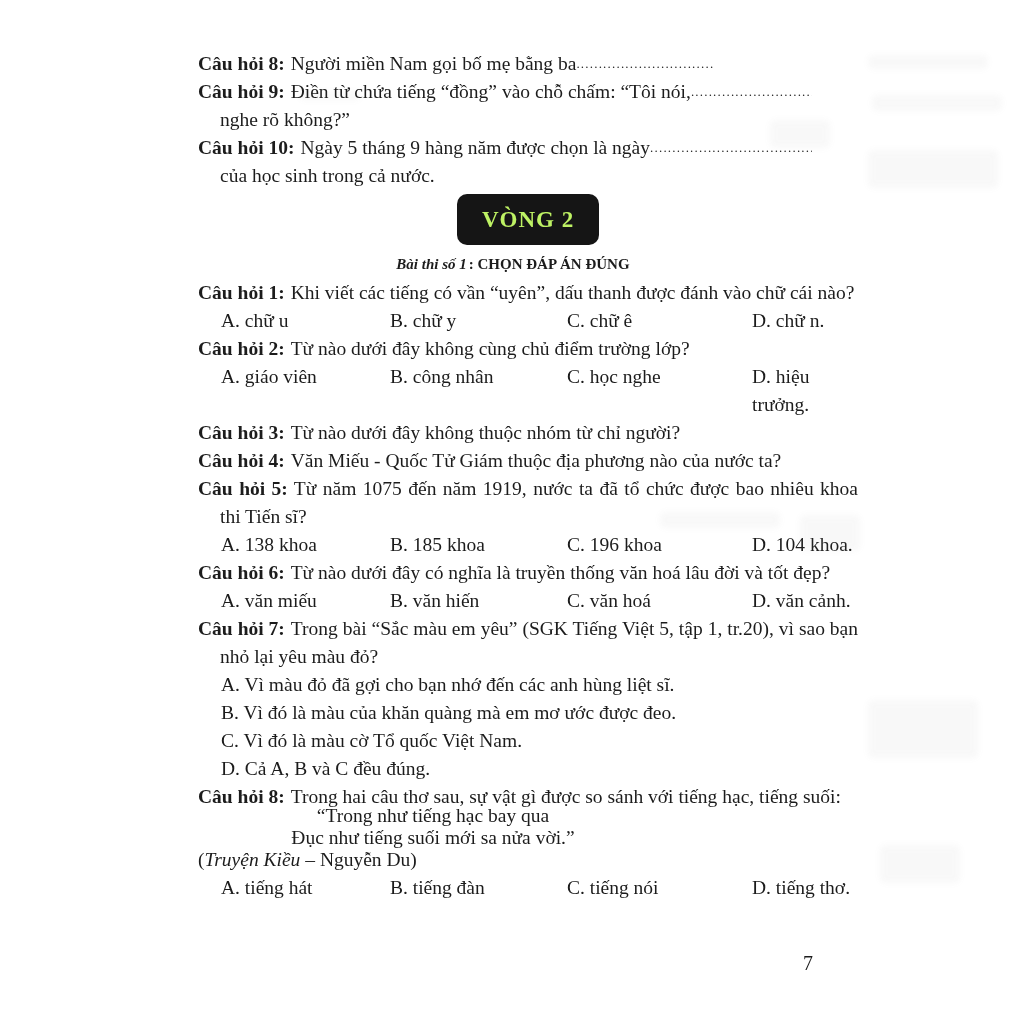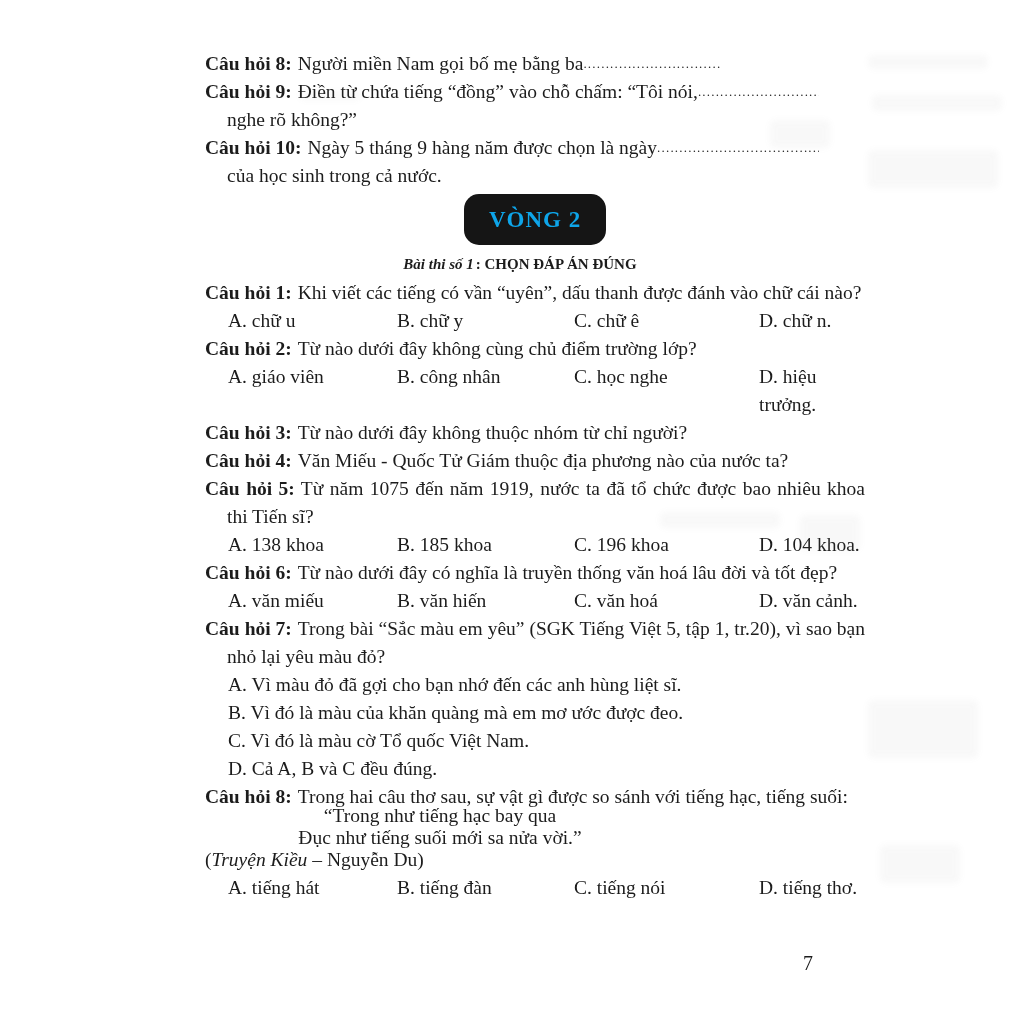--- a/index.html
+++ b/index.html
@@ -6,42 +6,42 @@
   html,body { width:1024px; height:1024px; }
   body {
     background:#ffffff;
     font-family:"Liberation Serif", serif;
     color:#1c1c1c;
     font-size:19.5px;
     position:relative;
     overflow:hidden;
   }
   .page { position:absolute; inset:0; background:#ffffff; }
-  .content { position:absolute; left:205px; top:50px; width:660px; }
+  .content { position:absolute; left:198px; top:50px; width:660px; }
 
   .lbl { font-weight:bold; margin-right:6px; }
   .q { line-height:28px; }
   .hang { padding-left:22px; text-indent:-22px; text-align:justify; }
   .cont { line-height:28px; padding-left:22px; }
 
   .fillrow { display:flex; line-height:28px; }
   .fillrow .seg { flex:0 0 auto; white-space:nowrap; }
   .leader {
     overflow:hidden; white-space:nowrap;
     font-size:13px; letter-spacing:1.2px; line-height:28px;
     color:#2a2a2a; align-self:flex-end;
   }
   .leader-fixed { flex:0 0 138px; }
   .leader-fill { flex:1 1 auto; margin-right:46px; }
 
   .badge-wrap { display:flex; justify-content:center; margin:4px 0 4px 0; }
   .badge {
-    background:#151515; color:#0ea5e9;
+    background:#151515; color:#bef264;
     font-weight:bold; font-size:23px; letter-spacing:1px;
-    padding:12px 25px; border-radius:15px;
+    padding:12px 25px; border-radius:10px;
     line-height:27px;
   }
 
   .title {
     text-align:center; font-weight:bold; font-size:15px;
     line-height:30px; margin:4px 30px 0 0;
   }
   .title .em { font-style:italic; margin-right:2px; }
 
   .opts4 {

